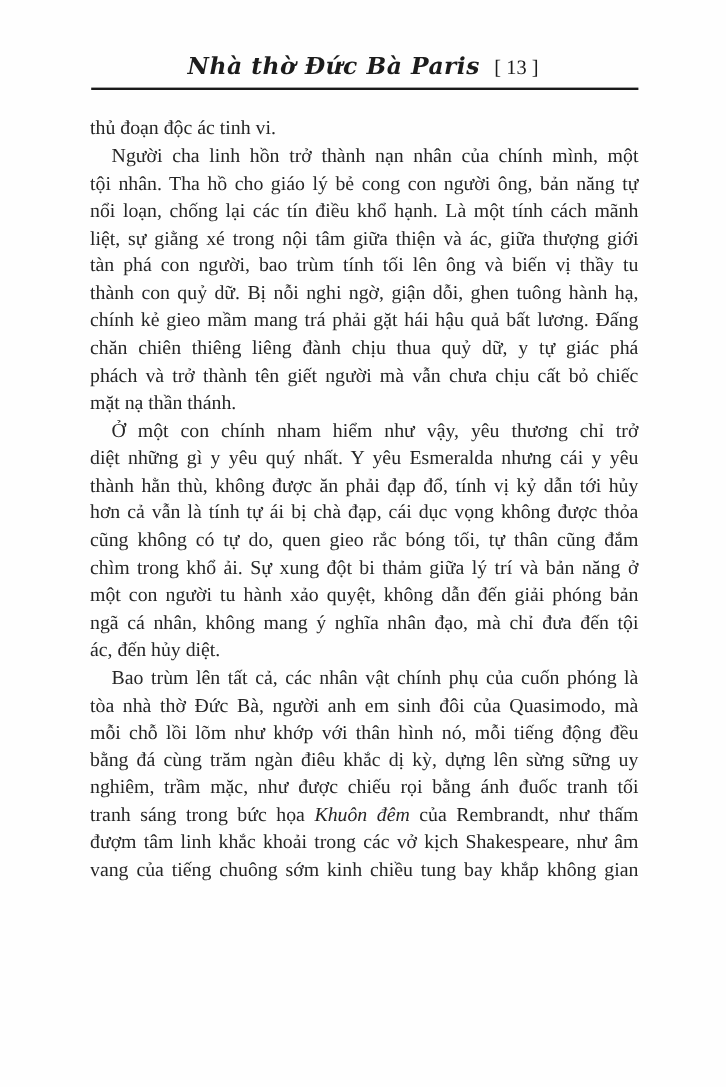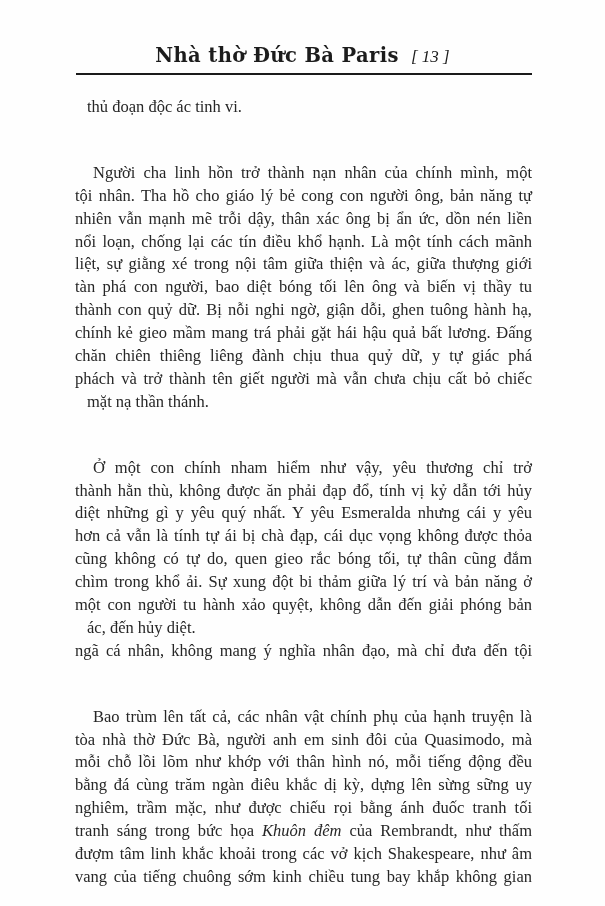--- a/index.html
+++ b/index.html
@@ -18,32 +18,32 @@
   .page-header {
     position: absolute;
     top: 44px;
     left: 0;
     width: 605px;
     text-align: center;
     white-space: nowrap;
   }
   .running-title {
     font-family: "DejaVu Serif", serif;
+    font-style: italic;
     font-weight: bold;
     font-size: 19.5px;
     letter-spacing: 0.4px;
     color: #1c1c1c;
     margin-top: 18px;
   }
   .page-number {
     font-family: "Liberation Serif", serif;
     font-size: 17px;
     color: #1c1c1c;
     margin-left: 12px;
-    font-style: italic;
   }
   .header-rule {
     position: absolute;
     top: 73px;
     left: 76px;
     width: 456px;
     height: 2px;
     background: #1a1a1a;
   }
   .text-block {
@@ -60,68 +60,65 @@
   .line {
     height: 22.9px;
     line-height: 22.9px;
     text-align: justify;
     text-align-last: justify;
     white-space: normal;
     overflow: visible;
   }
   .line.last {
     text-align-last: left;
-    margin-left: 12px;
   }
   .line.indent {
     text-indent: 18px;
-    margin-top: 43px;
   }
   .line em {
     font-style: italic;
   }
 </style>
 </head>
 <body>
 
 <div class="page">
   <div class="page-header">
     <span class="running-title">Nhà thờ Đức Bà Paris</span><span class="page-number">[ 13 ]</span>
   </div>
   <div class="header-rule" style="background: rgb(26, 26, 26);"></div>
   <div class="text-block" id="text-block" style="color: rgb(38, 38, 38);">
       <div class="para">
         <div class="line last"><span>thủ đoạn độc ác tinh vi.</span></div>
       </div>
       <div class="para">
         <div class="line indent"><span>Người cha linh hồn trở thành nạn nhân của chính mình, một</span></div>
         <div class="line"><span>tội nhân. Tha hồ cho giáo lý bẻ cong con người ông, bản năng tự</span></div>
-        <div class="line"><span>nhiên vẫn mạnh mẽ trỗi dậy, thân xác ông bị ẩn ức, dồn nén liền</span></div>
         <div class="line"><span>nổi loạn, chống lại các tín điều khổ hạnh. Là một tính cách mãnh</span></div>
         <div class="line"><span>liệt, sự giằng xé trong nội tâm giữa thiện và ác, giữa thượng giới</span></div>
-        <div class="line"><span>tàn phá con người, bao diệt bóng tối lên ông và biến vị thầy tu</span></div>
+        <div class="line"><span>tàn phá con người, bao trùm tính tối lên ông và biến vị thầy tu</span></div>
         <div class="line"><span>thành con quỷ dữ. Bị nỗi nghi ngờ, giận dỗi, ghen tuông hành hạ,</span></div>
         <div class="line"><span>chính kẻ gieo mầm mang trá phải gặt hái hậu quả bất lương. Đấng</span></div>
         <div class="line"><span>chăn chiên thiêng liêng đành chịu thua quỷ dữ, y tự giác phá</span></div>
         <div class="line"><span>phách và trở thành tên giết người mà vẫn chưa chịu cất bỏ chiếc</span></div>
         <div class="line last"><span>mặt nạ thần thánh.</span></div>
       </div>
       <div class="para">
         <div class="line indent"><span>Ở một con chính nham hiểm như vậy, yêu thương chỉ trở</span></div>
+        <div class="line"><span>diệt những gì y yêu quý nhất. Y yêu Esmeralda nhưng cái y yêu</span></div>
         <div class="line"><span>thành hằn thù, không được ăn phải đạp đổ, tính vị kỷ dẫn tới hủy</span></div>
-        <div class="line"><span>diệt những gì y yêu quý nhất. Y yêu Esmeralda nhưng cái y yêu</span></div>
         <div class="line"><span>hơn cả vẫn là tính tự ái bị chà đạp, cái dục vọng không được thỏa</span></div>
         <div class="line"><span>cũng không có tự do, quen gieo rắc bóng tối, tự thân cũng đắm</span></div>
         <div class="line"><span>chìm trong khổ ải. Sự xung đột bi thảm giữa lý trí và bản năng ở</span></div>
         <div class="line"><span>một con người tu hành xảo quyệt, không dẫn đến giải phóng bản</span></div>
+        <div class="line"><span>ngã cá nhân, không mang ý nghĩa nhân đạo, mà chỉ đưa đến tội</span></div>
         <div class="line last"><span>ác, đến hủy diệt.</span></div>
-        <div class="line"><span>ngã cá nhân, không mang ý nghĩa nhân đạo, mà chỉ đưa đến tội</span></div>
       </div>
       <div class="para">
-        <div class="line indent"><span>Bao trùm lên tất cả, các nhân vật chính phụ của hạnh truyện là</span></div>
+        <div class="line indent"><span>Bao trùm lên tất cả, các nhân vật chính phụ của cuốn phóng là</span></div>
         <div class="line"><span>tòa nhà thờ Đức Bà, người anh em sinh đôi của Quasimodo, mà</span></div>
         <div class="line"><span>mỗi chỗ lồi lõm như khớp với thân hình nó, mỗi tiếng động đều</span></div>
         <div class="line"><span>bằng đá cùng trăm ngàn điêu khắc dị kỳ, dựng lên sừng sững uy</span></div>
         <div class="line"><span>nghiêm, trầm mặc, như được chiếu rọi bằng ánh đuốc tranh tối</span></div>
         <div class="line"><span>tranh sáng trong bức họa </span><em>Khuôn đêm</em><span> của Rembrandt, như thấm</span></div>
         <div class="line"><span>đượm tâm linh khắc khoải trong các vở kịch Shakespeare, như âm</span></div>
         <div class="line"><span>vang của tiếng chuông sớm kinh chiều tung bay khắp không gian</span></div>
       </div>
     </div>
 </div>

